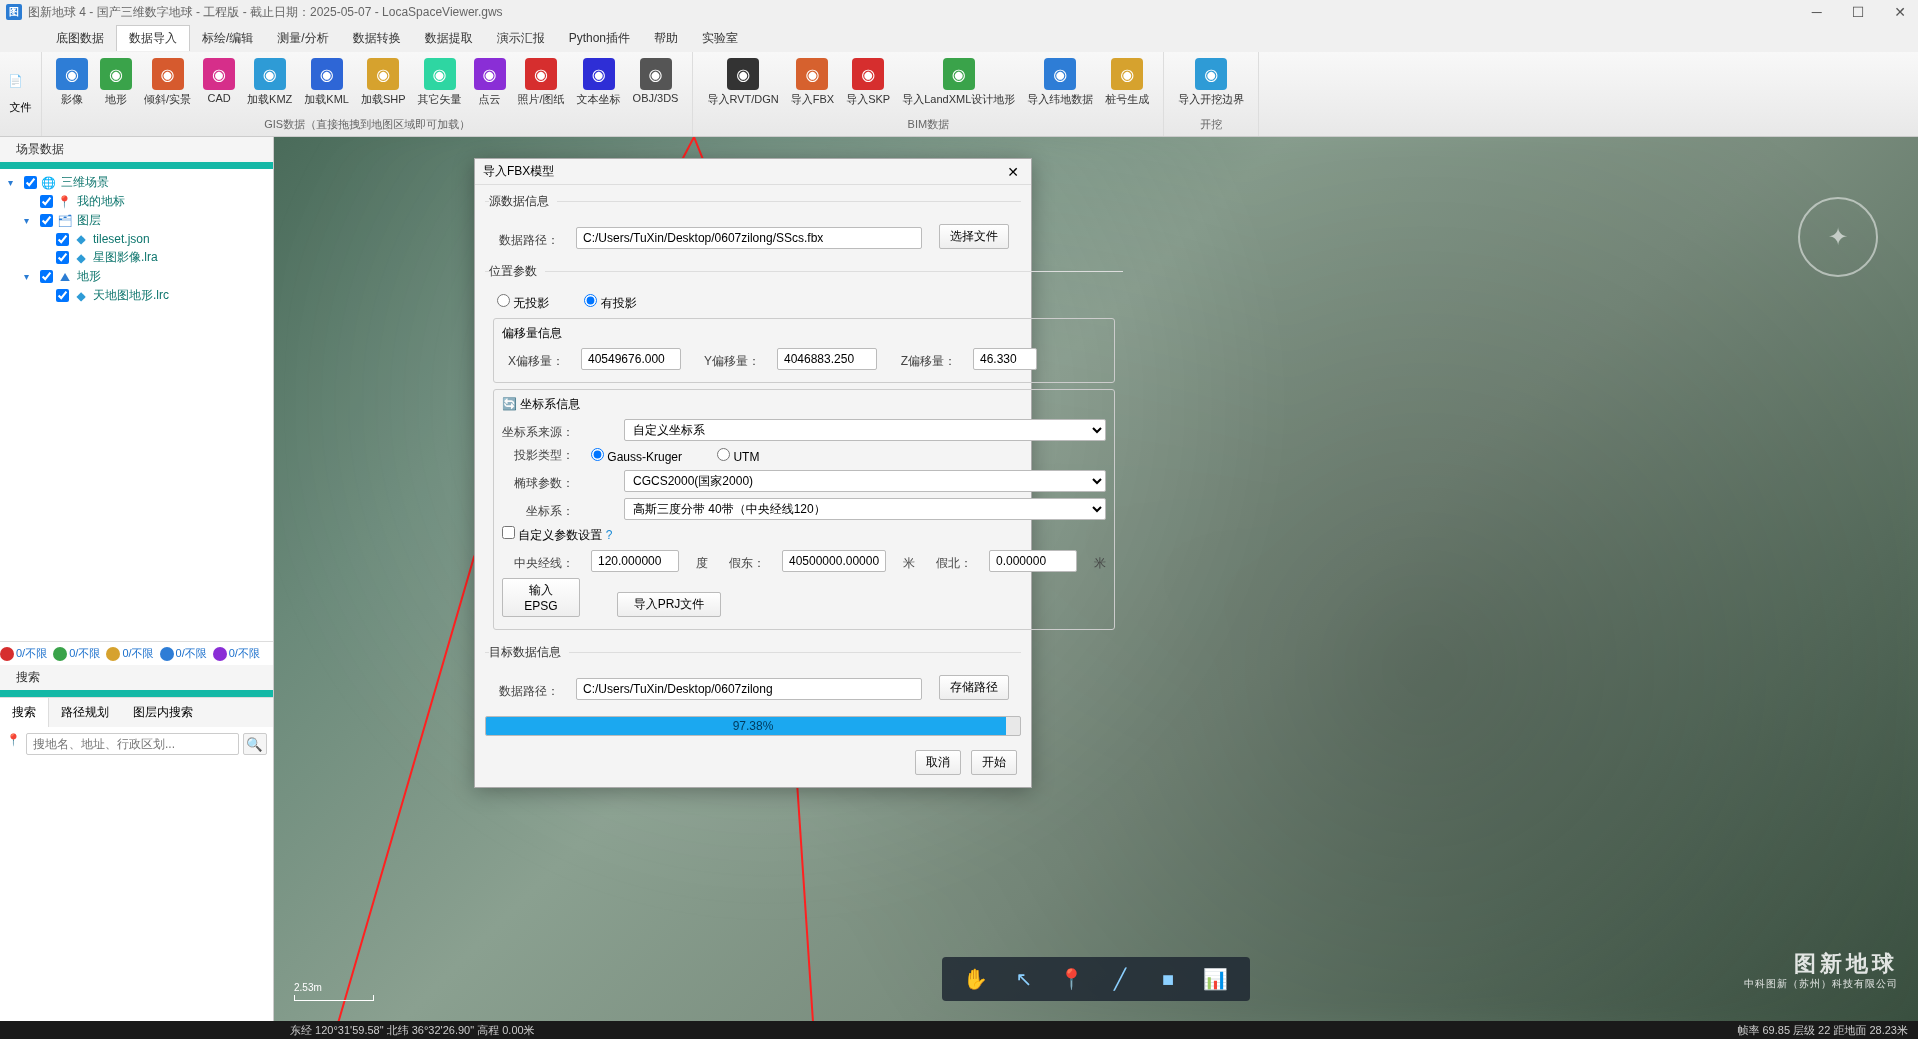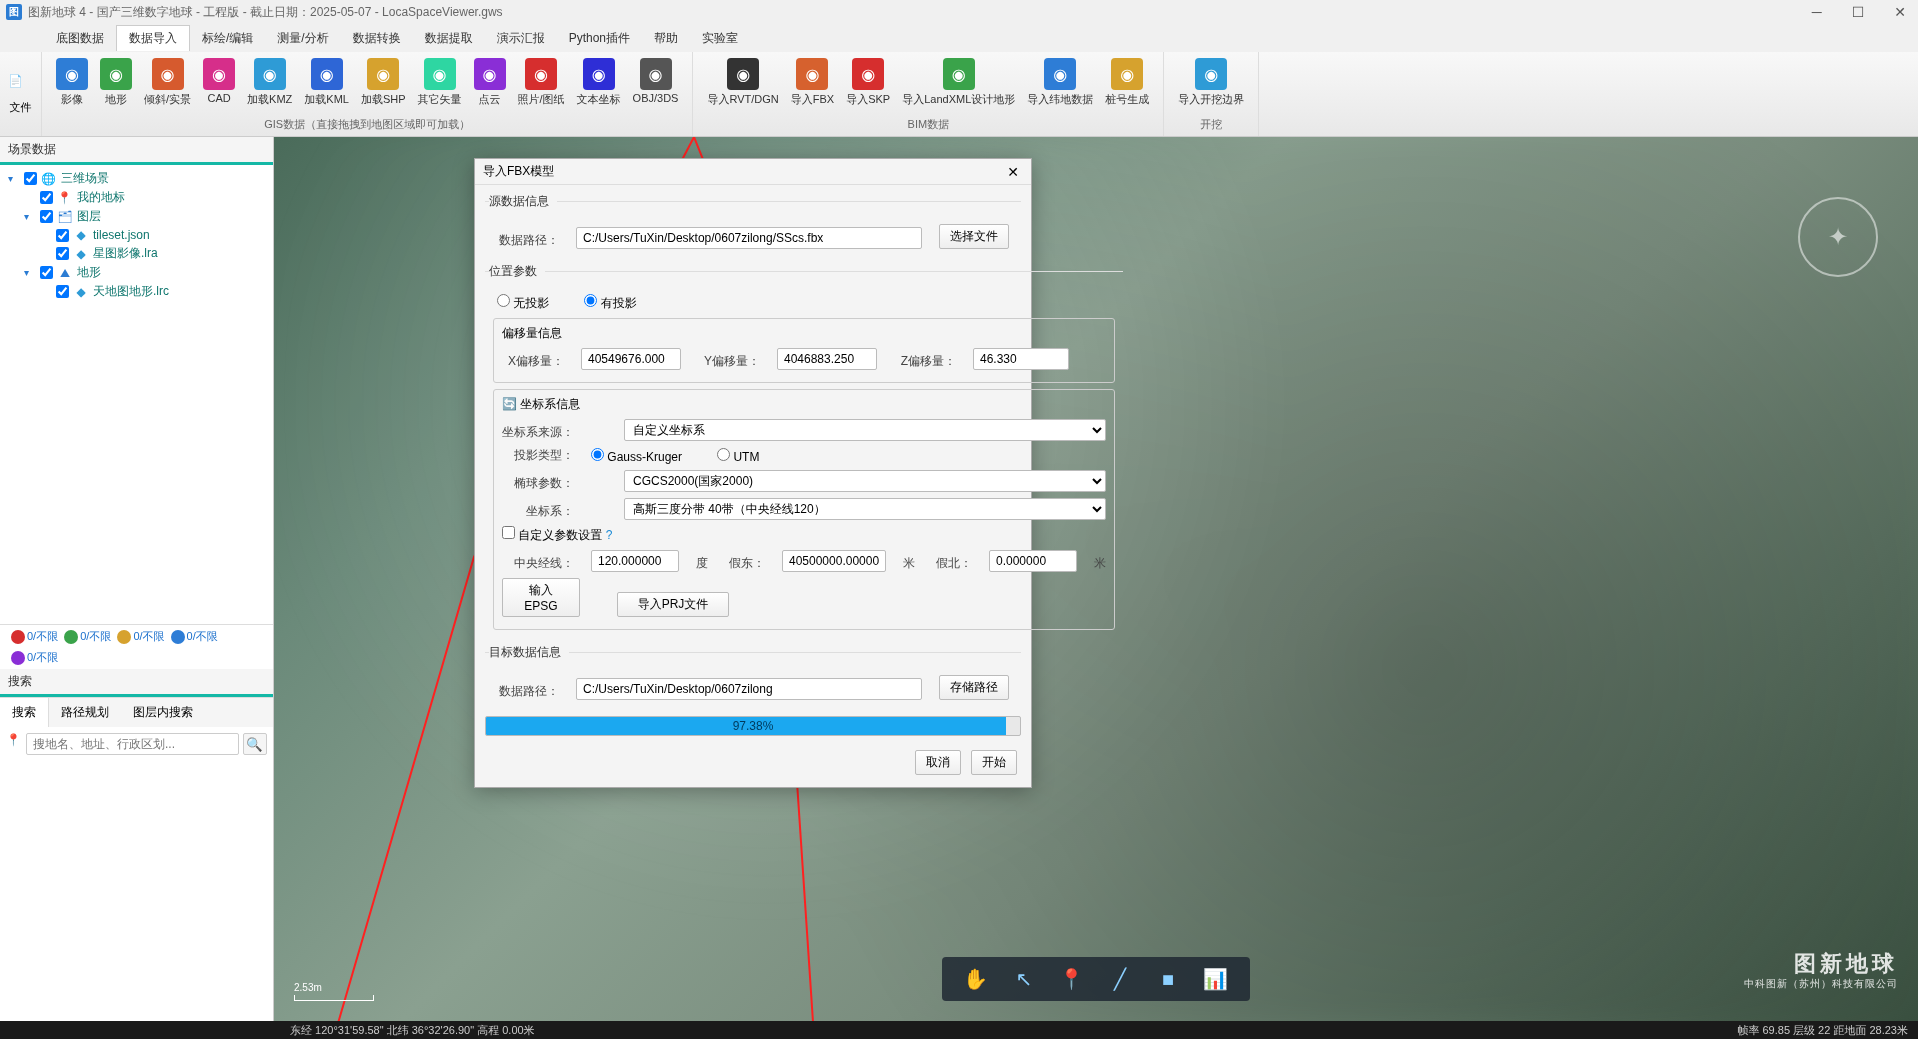--- a/index.html
+++ b/index.html
@@ -23,30 +23,30 @@
 .ribbon-group { display: flex; flex-direction: column; border-right: 1px solid #ddd; }
 .ribbon-items { display: flex; flex: 1; align-items: flex-start; padding: 4px 8px; }
 .ribbon-item { display: flex; flex-direction: column; align-items: center; padding: 2px 6px; cursor: pointer; min-width: 44px; }
 .ribbon-item .ricon { width: 32px; height: 32px; border-radius: 4px; margin-bottom: 2px; display: flex; align-items: center; justify-content: center; font-size: 16px; color: #fff; }
 .ribbon-item .rlabel { font-size: 11px; color: #333; text-align: center; white-space: nowrap; }
 .ribbon-group-label { text-align: center; font-size: 11px; color: #666; padding: 2px 0 4px; }
 
 
 .main { display: flex; height: calc(100% - 24px - 28px - 85px - 18px); }
 .sidebar { width: 274px; background: #fff; border-right: 1px solid #ccc; display: flex; flex-direction: column; }
-.panel-title { padding: 4px 8px; background: #f5f5f5; font-size: 12px; color: #333; border-bottom: 3px solid #14b8a6; }
+.panel-title { padding: 4px 16px; background: #f5f5f5; font-size: 12px; color: #333; border-bottom: 7px solid #14b8a6; }
 .tree { flex: 1; overflow: auto; padding: 4px 0; }
 .tree-item { display: flex; align-items: center; padding: 1px 0; cursor: pointer; font-size: 12px; }
 .tree-item .indent { display: inline-block; }
 .tree-item .caret { width: 12px; color: #2b7cd3; font-size: 10px; }
 .tree-item input[type=checkbox] { margin: 0 4px; }
 .tree-item .ticon { width: 16px; height: 16px; margin-right: 4px; display: inline-flex; align-items: center; justify-content: center; font-size: 12px; }
 .tree-item .tlabel { color: #0f766e; }
 
-.filterbar { padding: 4px 11px; border-top: 1px solid #ddd; display: flex; gap: 6px; flex-wrap: wrap; }
+.filterbar { padding: 4px 0; border-top: 1px solid #ddd; display: flex; gap: 6px; flex-wrap: wrap; }
 .filterbar .chip { color: #1a6fcc; font-size: 11px; cursor: pointer; }
 
 .searchpanel { border-top: 1px solid #ddd; }
 .searchtabs { display: flex; background: #f5f5f5; }
 .searchtabs .stab { padding: 6px 12px; font-size: 12px; cursor: pointer; }
 .searchtabs .stab.active { background: #fff; border-right: 1px solid #ddd; }
 .searchbox { display: flex; padding: 6px; gap: 4px; }
 .searchbox .sicon { width: 16px; color: #888; }
 .searchbox input { flex: 1; border: 1px solid #ccc; padding: 3px 6px; border-radius: 2px; font-size: 12px; }
 .searchbox .sbtn { width: 24px; border: 1px solid #ccc; background: #f5f5f5; cursor: pointer; border-radius: 2px; color: #1a6fcc; }
@@ -349,21 +349,21 @@
     </div>
 
     <div class="subfieldset">
       <div style="font-size:12px;margin-bottom:6px;">偏移量信息</div>
       <div class="row">
         <label class="lbl">X偏移量：</label>
         <input type="text" style="width: 100px;" value="40549676.000">
         <label class="lbl">Y偏移量：</label>
         <input type="text" style="width: 100px;" value="4046883.250">
         <label class="lbl">Z偏移量：</label>
-        <input type="text" style="width: 96px;" value="46.330">
+        <input type="text" style="width: 64px;" value="46.330">
       </div>
     </div>
 
     <div class="subfieldset">
       <div style="font-size:12px;margin-bottom:6px;">
         <span style="color:#1a8ad6;">🔄</span>
         <span>坐标系信息</span>
       </div>
       <div class="row">
         <label class="lbl" style="width:72px;">坐标系来源：</label>
@@ -391,21 +391,21 @@
         <span class="unit">度</span>
         <label class="lbl" style="width:40px;">假东：</label>
         <input type="text" style="width: 104px;" value="40500000.000000">
         <span class="unit">米</span>
         <label class="lbl" style="width:40px;">假北：</label>
         <input type="text" style="width: 88px;" value="0.000000">
         <span class="unit">米</span>
       </div>
       <div class="row">
         <button class="btn" style="width:78px;">输入EPSG</button>
-        <button class="btn" style="width:112px;margin-left:20px;">导入PRJ文件</button>
+        <button class="btn" style="width:104px;margin-left:20px;">导入PRJ文件</button>
       </div>
     </div>
   </fieldset>
 
   <fieldset>
     <legend>目标数据信息</legend>
     <div class="row" style="padding:0 8px;">
       <label class="lbl">数据路径：</label>
       <input type="text" style="flex: 1 1 0%;" value="C:/Users/TuXin/Desktop/0607zilong">
       <button class="btn">存储路径</button>

